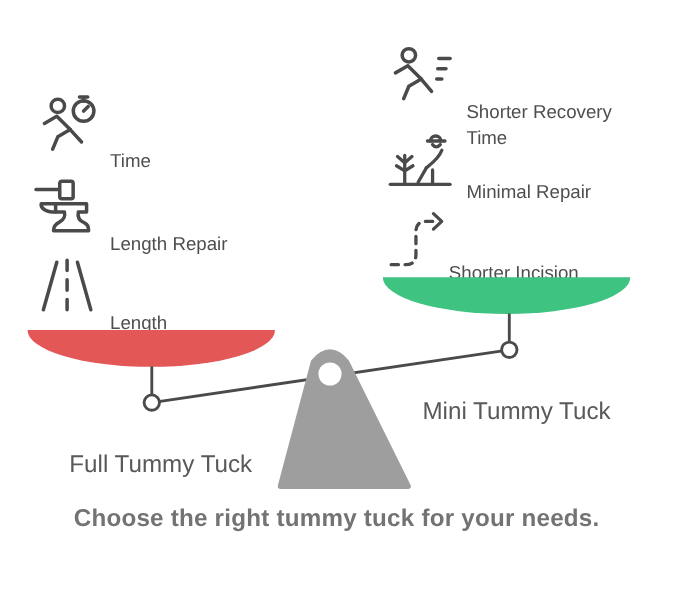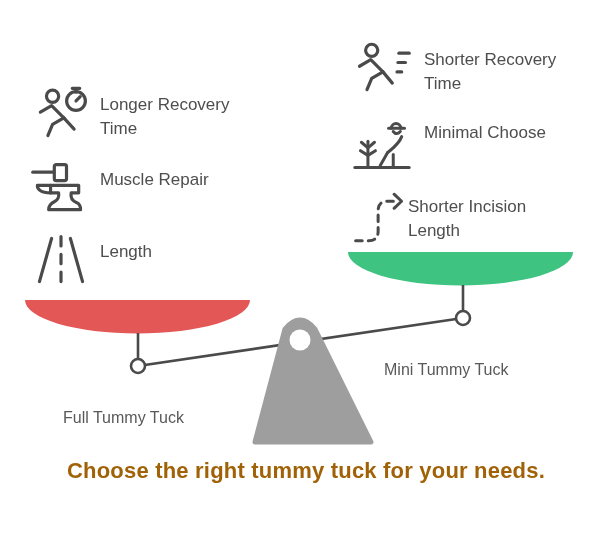--- a/index.html
+++ b/index.html
@@ -3,57 +3,57 @@
 <meta charset="utf-8">
 <style>
   html,body{margin:0;padding:0;background:#fff;}
   .canvas{
     position:relative;width:612px;height:540px;background:#ffffff;
     font-family:"Liberation Sans",sans-serif;overflow:hidden;
   }
   .feature-text{
     position:absolute;font-size:17px;line-height:24px;color:#4e4e4e;
     white-space:nowrap;
+    margin-top:42px;
   }
   .feature-text span{display:block;}
   .icon-box{position:absolute;width:60px;height:60px;}
-  .side-label{position:absolute;font-size:16px;color:#595959;white-space:nowrap;}
+  .side-label{position:absolute;font-size:22px;color:#595959;white-space:nowrap;}
   .caption{
     position:absolute;left:0;top:458px;width:612px;text-align:center;
-    font-size:22px;font-weight:bold;color:#a16207;letter-spacing:.2px;
+    font-size:22px;font-weight:bold;color:#737373;letter-spacing:.2px;
   }
   svg.scale{position:absolute;left:0;top:0;}
 </style>
 </head>
 <body>
 
 <div class="canvas">
 
   <svg class="icon-box" style="left:31px;top:85px" viewBox="0 0 64 64" fill="none" stroke="#4a4a4a" stroke-width="3.4" stroke-linecap="round" stroke-linejoin="round">
     <circle cx="23" cy="12" r="6.5"></circle>
     <path d="M10,29 L22,22 L35,35"></path>
     <path d="M35,35 L46,47"></path>
     <path d="M35,35 L23,42 L18,54"></path>
     <circle cx="48" cy="17" r="10"></circle>
     <path d="M44,3.5 h8 M48,4 v3.5"></path>
     <path d="M48,17 l4.5,-4.5"></path>
   </svg>
   <div class="feature-text" style="left:100px;top:93px">
-    <span>Longer Recovery</span>
     <span>Time</span>
   </div>
 
   <svg class="icon-box" style="left:29px;top:160px" viewBox="0 0 64 64" fill="none" stroke="#4a4a4a" stroke-width="3.4" stroke-linecap="round" stroke-linejoin="round">
     <path d="M4,13 H26"></path>
     <rect x="27" y="5" width="13" height="17" rx="2"></rect>
     <path d="M9,27 H53 V35 H45 C44,40 46,43.5 51,45.5 C54.5,47 55,50.5 55,53 H21 C21,49 23,46.5 27,44.5 C31,42.5 32.5,38.5 31.5,35 H23 C12.5,35 8.5,31 9,27 Z"></path>
     <path d="M23,27 V35"></path>
   </svg>
   <div class="feature-text" style="left:100px;top:168px">
-    <span>Muscle Repair</span>
+    <span>Length Repair</span>
   </div>
 
   <svg class="icon-box" style="left:31px;top:230px" viewBox="0 0 64 64" fill="none" stroke="#4a4a4a" stroke-width="3.4" stroke-linecap="round" stroke-linejoin="round">
     <path d="M22,9 L9,55"></path>
     <path d="M42,9 L55,55"></path>
     <path d="M32,7 V57" stroke-dasharray="10 9"></path>
   </svg>
   <div class="feature-text" style="left:100px;top:240px">
     <span>Length</span>
   </div>
@@ -78,21 +78,21 @@
     <path d="M17,34 L10,28 M17,34 L24,28"></path>
     <path d="M17,42 L9,37 M17,42 L25,37"></path>
     <path d="M39,13 H56"></path>
     <path d="M42,13 C42,6.5 52,6.5 52,13"></path>
     <path d="M44,16.5 Q47.5,21 51.5,16.5"></path>
     <path d="M53,22 C50,30 44,34 38,39"></path>
     <path d="M38,39 L30,53"></path>
     <path d="M44,41 L44,55"></path>
   </svg>
   <div class="feature-text" style="left:424px;top:121px">
-    <span>Minimal Choose</span>
+    <span>Minimal Repair</span>
   </div>
 
   <svg class="icon-box" style="left:350px;top:190px" viewBox="0 0 64 64" fill="none" stroke="#4a4a4a" stroke-width="3.2" stroke-linecap="round" stroke-linejoin="round">
     <path d="M6,54 H20 Q30,54 30,44 V22 Q30,12 40,12 H51" stroke-dasharray="7 6.5"></path>
     <path d="M47,4.5 L55,12 L47,19.5"></path>
   </svg>
   <div class="feature-text" style="left:408px;top:195px">
     <span>Shorter Incision</span>
     <span>Length</span>
   </div>

